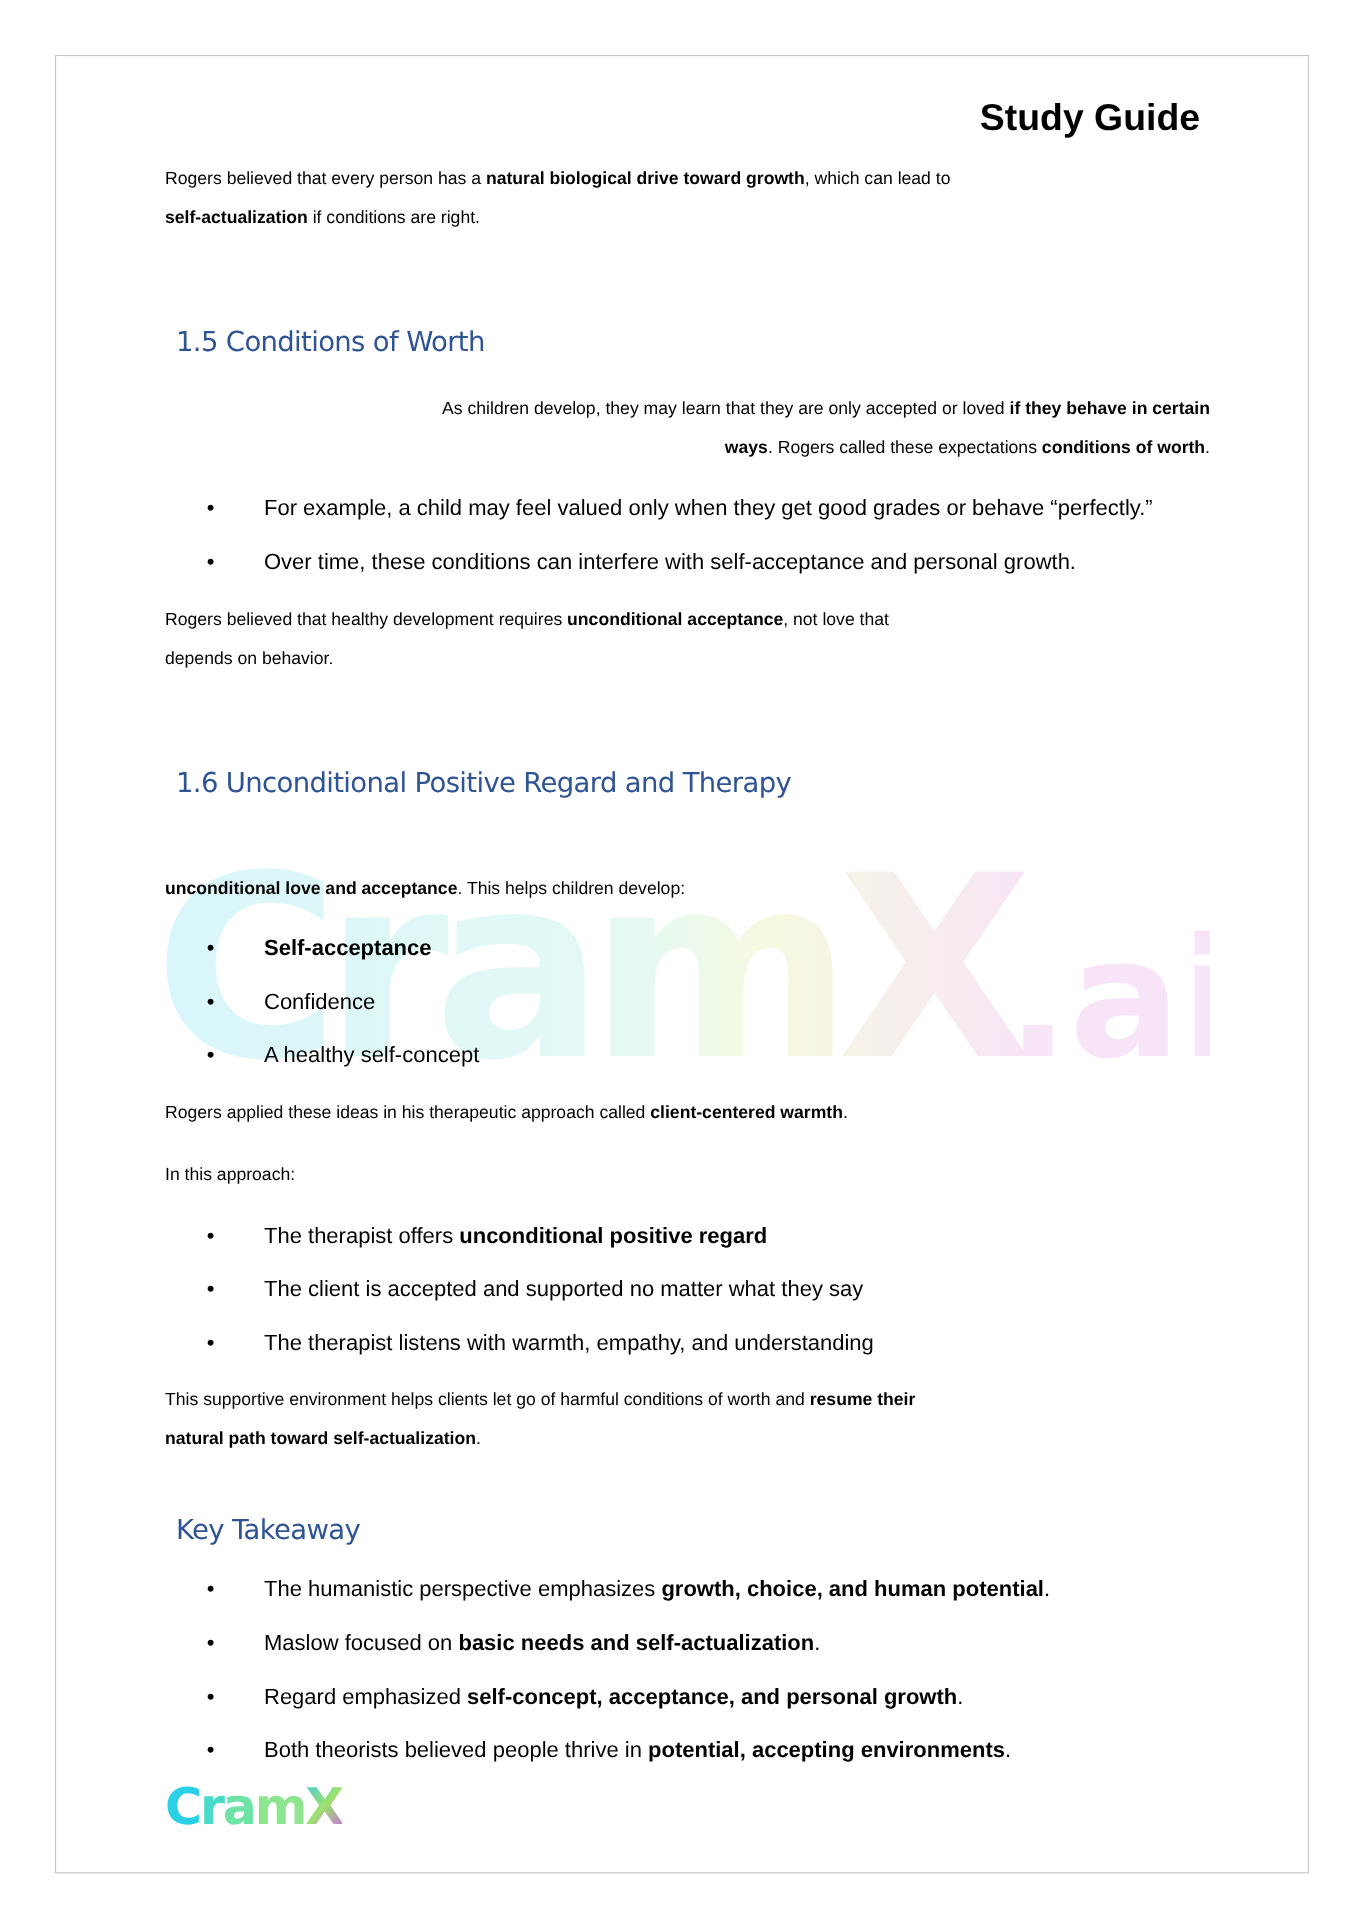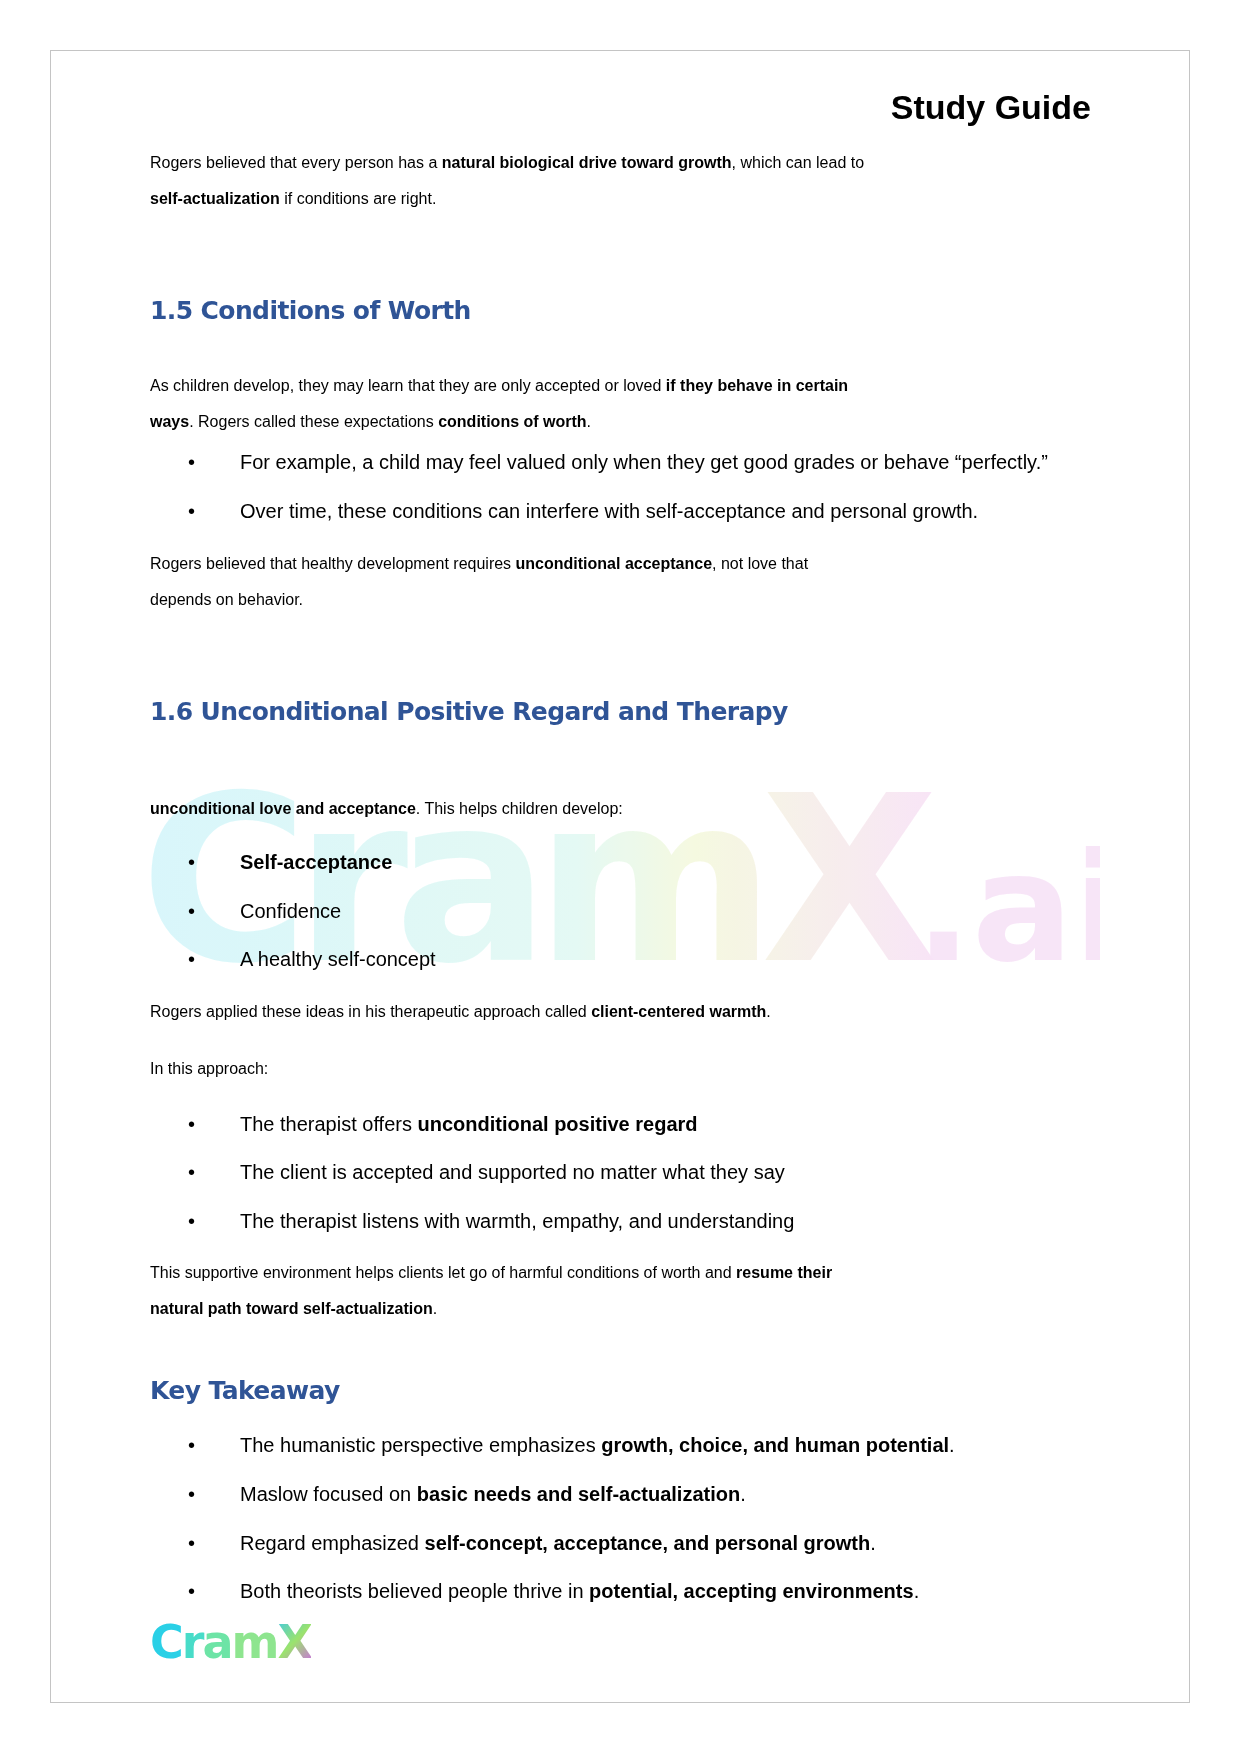--- a/index.html
+++ b/index.html
@@ -3,21 +3,21 @@
 <meta charset="utf-8">
 <style>
   html, body { margin: 0; padding: 0; background: #ffffff; }
   body { width: 1241px; height: 1754px; position: relative; overflow: hidden;
          font-family: "Liberation Sans", sans-serif; color: #000; }
   .page { position: absolute; left: 50px; top: 50px; width: 1140px; height: 1653px;
           border: 1px solid #c4c4c4; box-sizing: border-box; }
   .title { position: absolute; right: 150px; top: 88px; font-size: 34px; font-weight: bold;
            letter-spacing: 0px; }
   .p { position: absolute; left: 150px; width: 950px; font-size: 16px; line-height: 36px; }
-  .h { position: absolute; left: 150px; font-size: 25px; font-weight: bold; color: #2F5496;
+  .h { position: absolute; left: 160px; font-size: 25px; font-weight: normal; color: #2F5496;
        font-family: "DejaVu Sans", sans-serif; letter-spacing: -0.6px; }
   .li { position: absolute; left: 150px; width: 950px; font-size: 20px; line-height: 28px; }
   .li .dot { position: absolute; left: 38px; top: 0; }
   .li .txt { position: absolute; left: 90px; top: 0; white-space: nowrap; }
   b { font-weight: bold; }
   .watermark { position: absolute; left: 150px; top: 775px; width: 950px; height: 200px;
                pointer-events: none; z-index: 0; }
   .content { position: relative; z-index: 1; }
   .logo { position: absolute; left: 150px; top: 1615px; font-size: 46px; font-weight: bold;
           font-family: "DejaVu Sans", sans-serif; letter-spacing: -2px; }
@@ -48,21 +48,21 @@
 
 <div class="content">
   <div class="title">Study Guide</div>
 
   <div class="p" style="top:145px;">
     <span>Rogers believed that every person has a </span><b>natural biological drive toward growth</b><span>, which can lead to</span><br>
     <b>self-actualization</b><span> if conditions are right.</span>
   </div>
 
   <div class="h" style="top:296px;">1.5 Conditions of Worth</div>
-  <div class="p" style="top:368px;">
+  <div class="p" style="top:354px;text-align:right;">
     <span>As children develop, they may learn that they are only accepted or loved </span><b>if they behave in certain</b><br>
     <b>ways</b><span>. Rogers called these expectations </span><b>conditions of worth</b><span>.</span>
   </div>
   <div class="li" style="top:448px;">
     <span class="dot">•</span>
     <span class="txt">For example, a child may feel valued only when they get good grades or behave “perfectly.”</span>
   </div>
   <div class="li" style="top:497px;">
     <span class="dot">•</span>
     <span class="txt">Over time, these conditions can interfere with self-acceptance and personal growth.</span>

